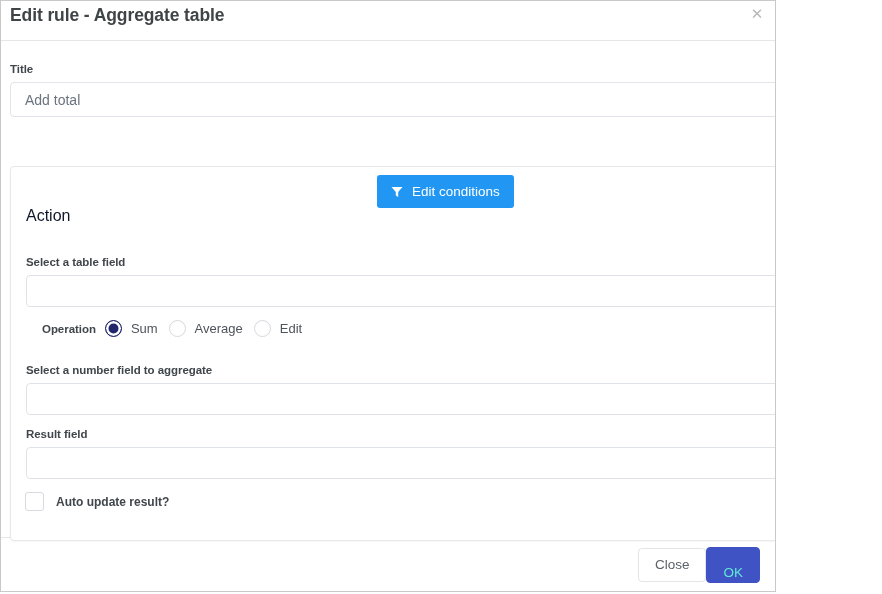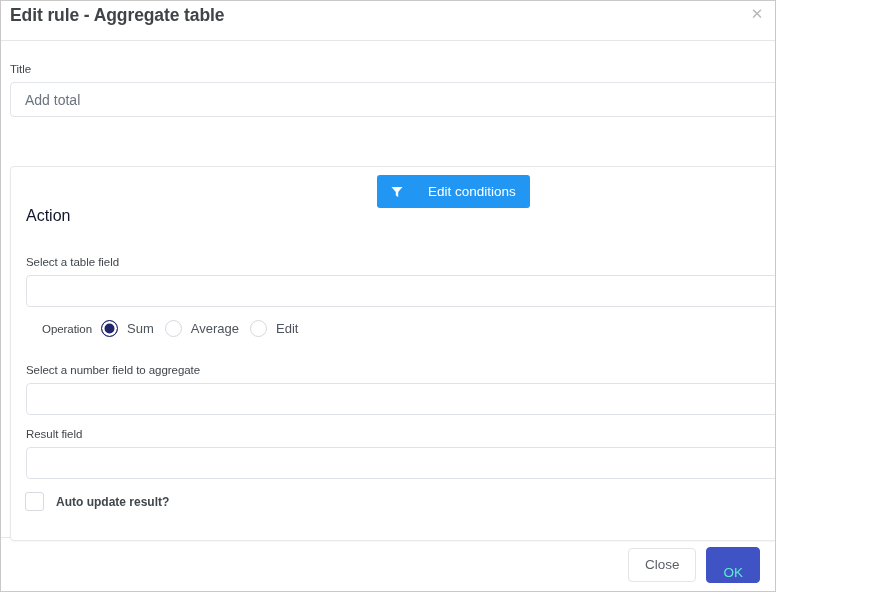--- a/index.html
+++ b/index.html
@@ -62,21 +62,21 @@
 
   
   .dialog-body {
     flex: 1 1 auto;
     position: relative;
     padding: 0;
   }
 
   .field-label {
     font-size: 11.5px;
-    font-weight: normal;
+    font-weight: bold;
     color: #40464b;
     letter-spacing: -0.05px;
   }
 
   .text-input {
     box-sizing: border-box;
     width: 100%;
     height: 32px;
     border: 1px solid #dfe3e8;
     border-radius: 4px;
@@ -127,21 +127,21 @@
     padding: 0 14px;
     background: #2196f3;
     border: none;
     border-radius: 3px;
     color: #ffffff;
     font-family: "Liberation Sans", sans-serif;
     font-size: 13.5px;
     cursor: pointer;
     display: inline-flex;
     align-items: center;
-    gap: 25px;
+    gap: 9px;
     white-space: nowrap;
   }
   .funnel-icon { display: inline-flex; align-items: center; }
 
   .section-heading {
     position: absolute;
     left: 15px;
     top: 40px;
     font-size: 16px;
     color: #0f172a;
@@ -219,21 +219,20 @@
 
   
   .dialog-footer {
     flex: 0 0 54px;
     border-top: 1px solid #e6e6e6;
     box-sizing: border-box;
     display: flex;
     align-items: center;
     justify-content: flex-end;
     padding-right: 15px;
-    gap: 10px;
   }
   .btn {
     font-family: "Liberation Sans", sans-serif;
     font-size: 13.5px;
     border-radius: 4px;
     cursor: pointer;
     height: 34px;
     box-sizing: border-box;
   }
   .btn-close {

